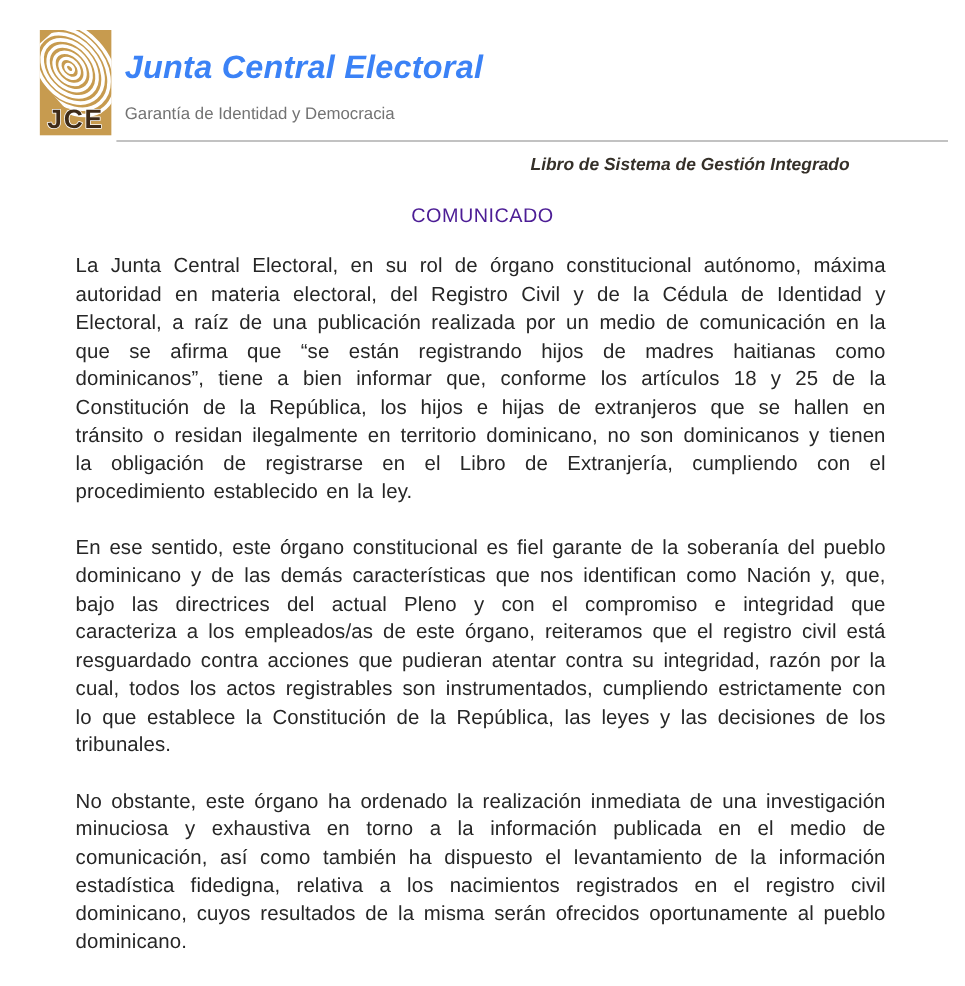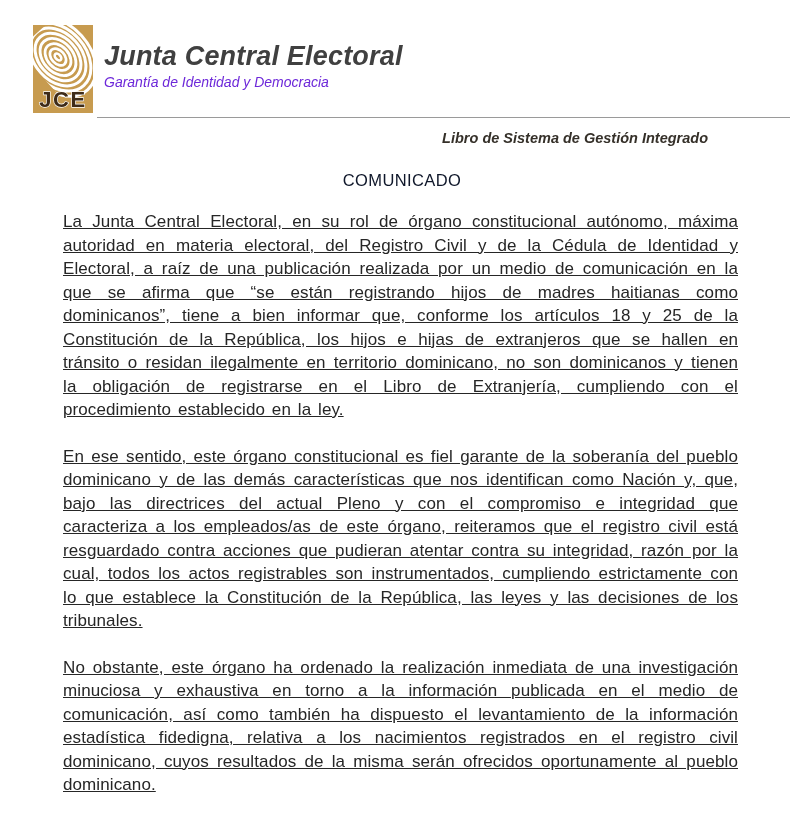--- a/index.html
+++ b/index.html
@@ -25,29 +25,28 @@
     display: flex;
     align-items: flex-start;
   }
   .logo-box { width: 60px; height: 88px; flex: 0 0 auto; }
   .logo-box svg { display: block; }
   .brand { margin-left: 11px; padding-top: 17px; }
   .org-name {
     font-size: 27px;
     font-weight: bold;
     font-style: italic;
-    color: #404040;
+    color: #3b82f6;
     letter-spacing: 0.2px;
     line-height: 1.05;
   }
   .tagline {
-    margin-top: 4px;
+    margin-top: 16px;
     font-size: 14px;
-    font-style: italic;
-    color: #6d28d9;
+    color: #737373;
   }
   .header-rule {
     position: absolute;
     left: 97px;
     right: 14px;
     top: 117px;
     border-top: 1.5px solid #9a9a9a;
   }
   .unit-line {
     position: absolute;
@@ -63,37 +62,36 @@
   .doc-title {
     position: absolute;
     left: 0;
     right: 0;
     top: 171px;
     margin: 0;
     text-align: center;
     font-size: 16.5px;
     font-weight: 400;
     letter-spacing: 0.4px;
-    color: #0f172a;
+    color: #4c1d95;
   }
   .doc-body {
     position: absolute;
     left: 63px;
     right: 66px;
     top: 210px;
   }
   .doc-body p {
     margin: 0 0 23px 0;
     text-align: justify;
     font-size: 17px;
     line-height: 23.5px;
     color: #262626;
     word-spacing: 2px;
     letter-spacing: 0.1px;
-    text-decoration: underline;
   }
 </style>
 </head>
 <body>
 
 <div class="page">
 
   <header class="letterhead">
     <div class="logo-box">
       <svg width="60" height="88" viewBox="0 0 60 88" xmlns="http://www.w3.org/2000/svg">

